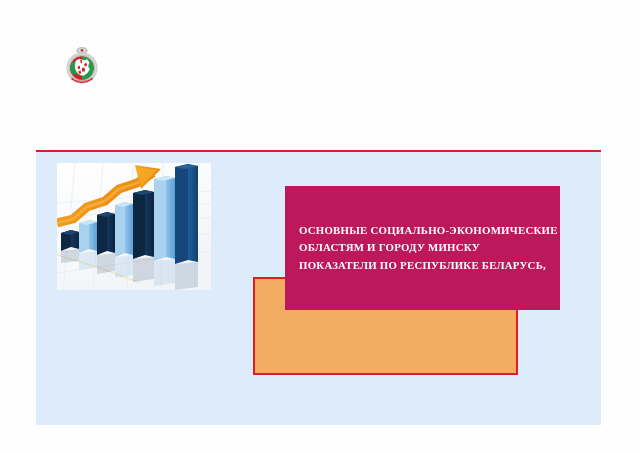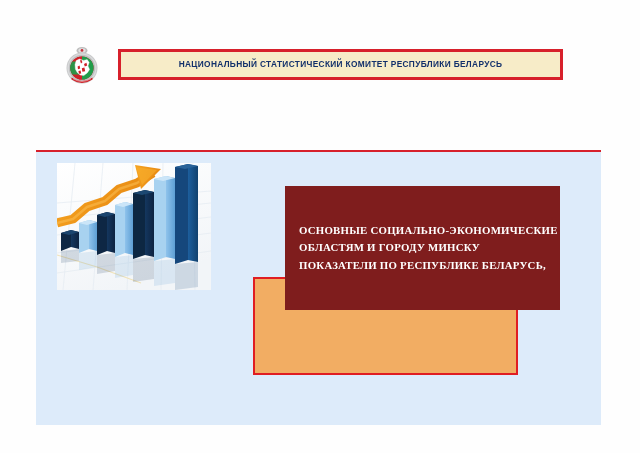--- a/index.html
+++ b/index.html
@@ -111,21 +111,21 @@
     z-index: 2;
   }
 
   
   .title-panel {
     position: absolute;
     left: 285px;
     top: 186px;
     width: 275px;
     height: 124px;
-    background: #7f1d1d;
+    background: #be185d;
     z-index: 3;
     box-sizing: border-box;
     padding: 0 14px;
     display: flex;
     flex-direction: column;
     justify-content: center;
   }
   .title-line {
     font-family: "Liberation Serif", serif;
     font-size: 10.8px;
@@ -166,23 +166,20 @@
         <path d="M21.0 18.0 L23.4 16.8 L24.2 19.6 L21.8 20.6 Z" fill="#cf2027"></path>
         <path d="M14.6 20.4 L16.6 19.6 L17.2 22.6 L15.0 23.2 Z" fill="#cf2027"></path>
         <path d="M18.8 22.2 L21.4 21.4 L22.2 25.2 L19.4 25.8 Z" fill="#cf2027"></path>
         <path d="M15.4 25.0 L17.6 24.6 L18.2 27.6 L16.0 27.8 Z" fill="#cf2027"></path>
 
         <path d="M8.5 31.5 Q19 38.5 29.5 31.5 L29.5 33.6 Q19 40.4 8.5 33.6 Z" fill="#cf2027"></path>
         <path d="M10.0 32.6 Q19 38.2 28.0 32.6" fill="none" stroke="#f2c0c3" stroke-width="0.7"></path>
       </svg>
     </div>
 
-    <div class="header-banner">
-      <span class="header-banner-text">НАЦИОНАЛЬНЫЙ СТАТИСТИЧЕСКИЙ КОМИТЕТ РЕСПУБЛИКИ БЕЛАРУСЬ</span>
-    </div>
 
   </div>
 
   <div class="top-rule"></div>
 
   <div class="content-slab"></div>
 
   <div class="chart-image">
     <svg width="154" height="127" viewBox="0 0 154 127" xmlns="http://www.w3.org/2000/svg">
       <defs>

